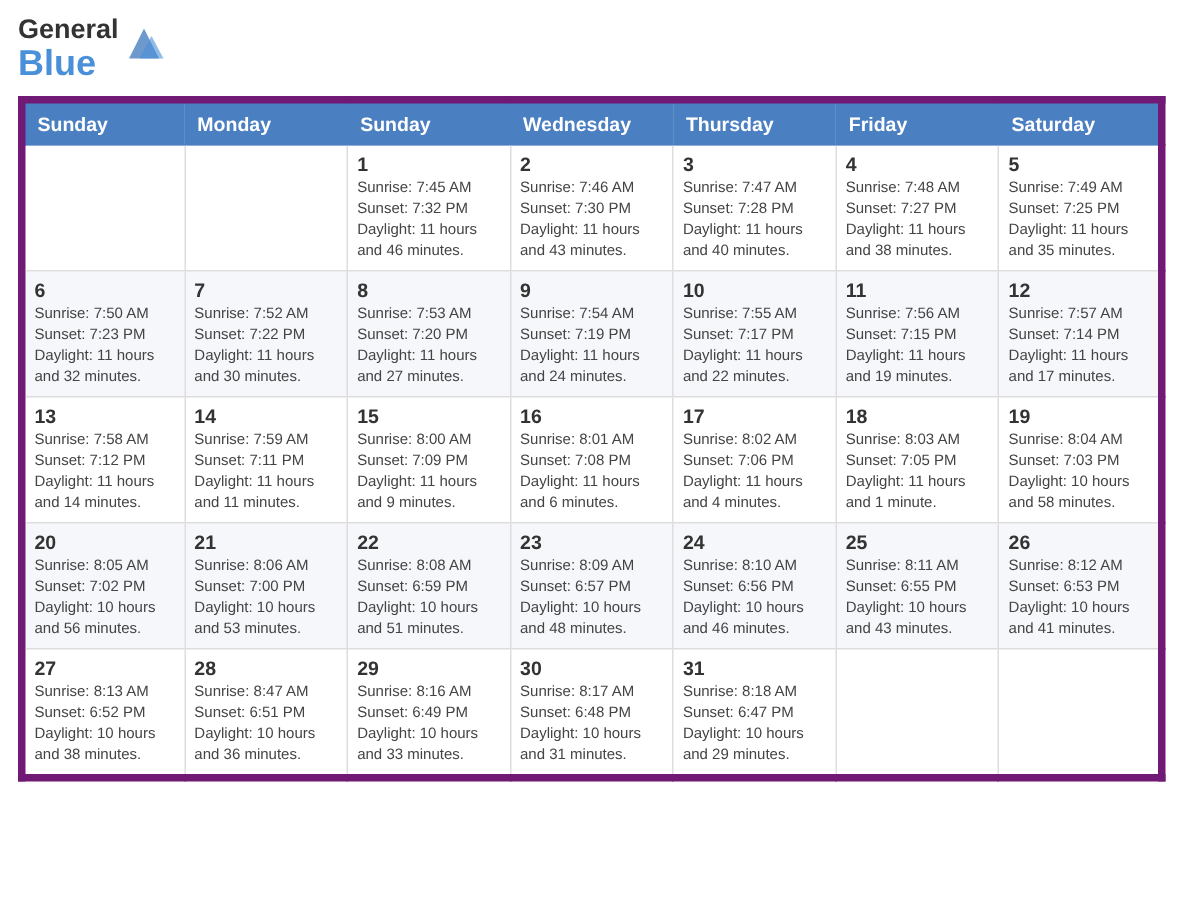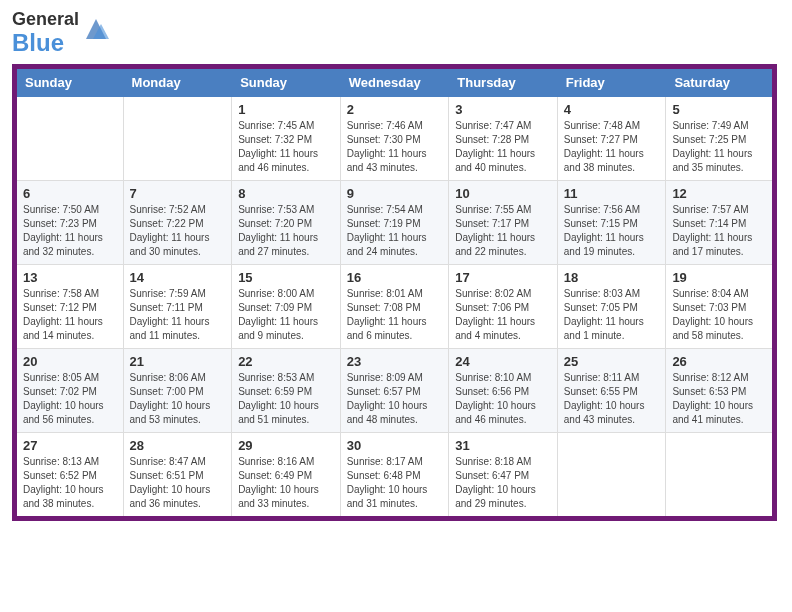--- a/index.html
+++ b/index.html
@@ -265,21 +265,21 @@
 Daylight: 10 hours and 56 minutes.</div>
           </td>
           <td>
             <span class="day-num">21</span>
             <div class="day-info" style="white-space: pre-line;">Sunrise: 8:06 AM
 Sunset: 7:00 PM
 Daylight: 10 hours and 53 minutes.</div>
           </td>
           <td>
             <span class="day-num">22</span>
-            <div class="day-info" style="white-space: pre-line;">Sunrise: 8:53 AM
+            <div class="day-info" style="white-space: pre-line;">Sunrise: 8:08 AM
 Sunset: 6:59 PM
 Daylight: 10 hours and 51 minutes.</div>
           </td>
           <td>
             <span class="day-num">23</span>
             <div class="day-info" style="white-space: pre-line;">Sunrise: 8:09 AM
 Sunset: 6:57 PM
 Daylight: 10 hours and 48 minutes.</div>
           </td>
           <td>

